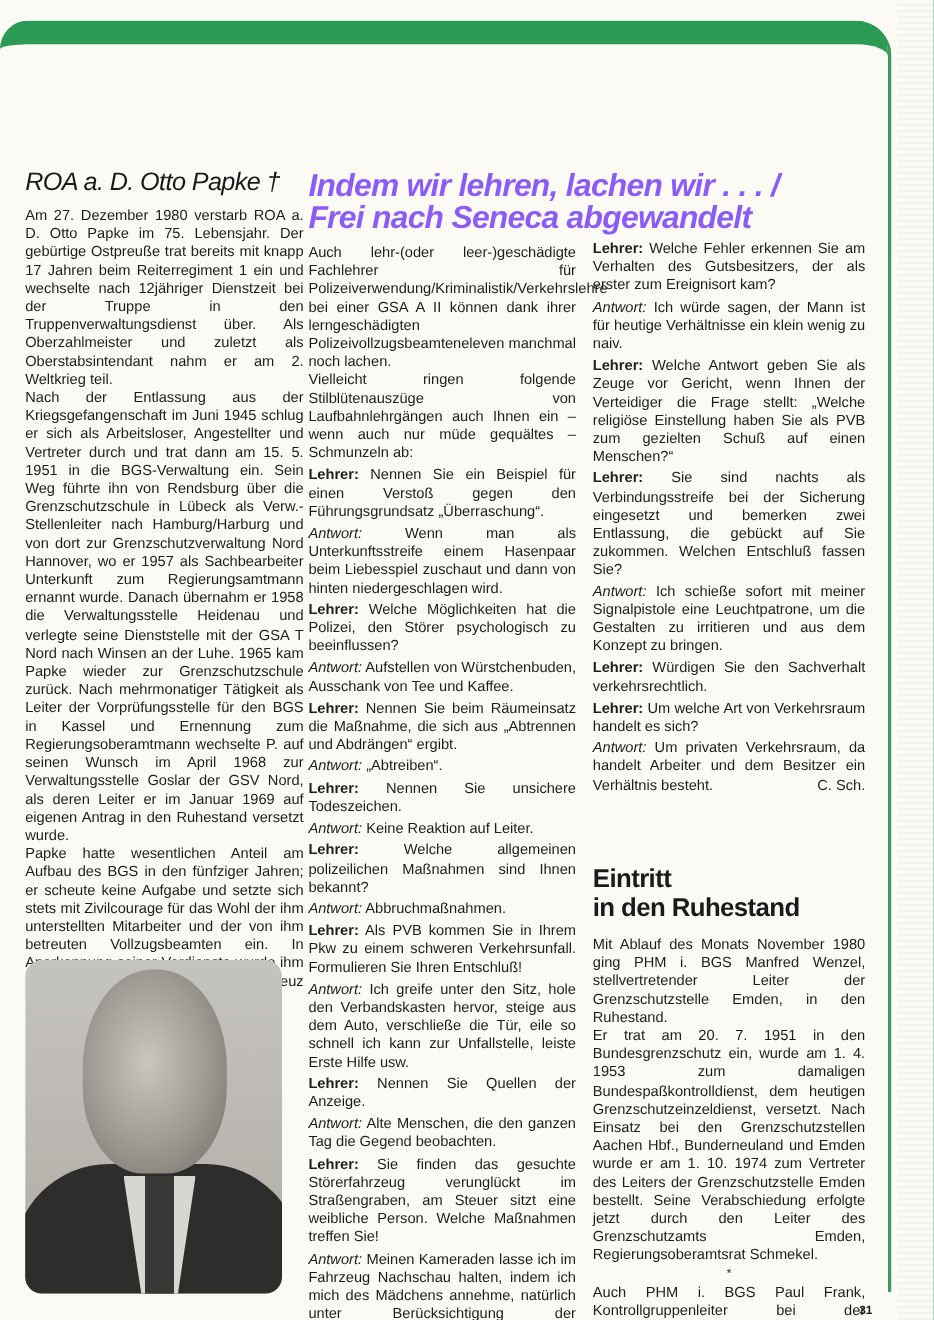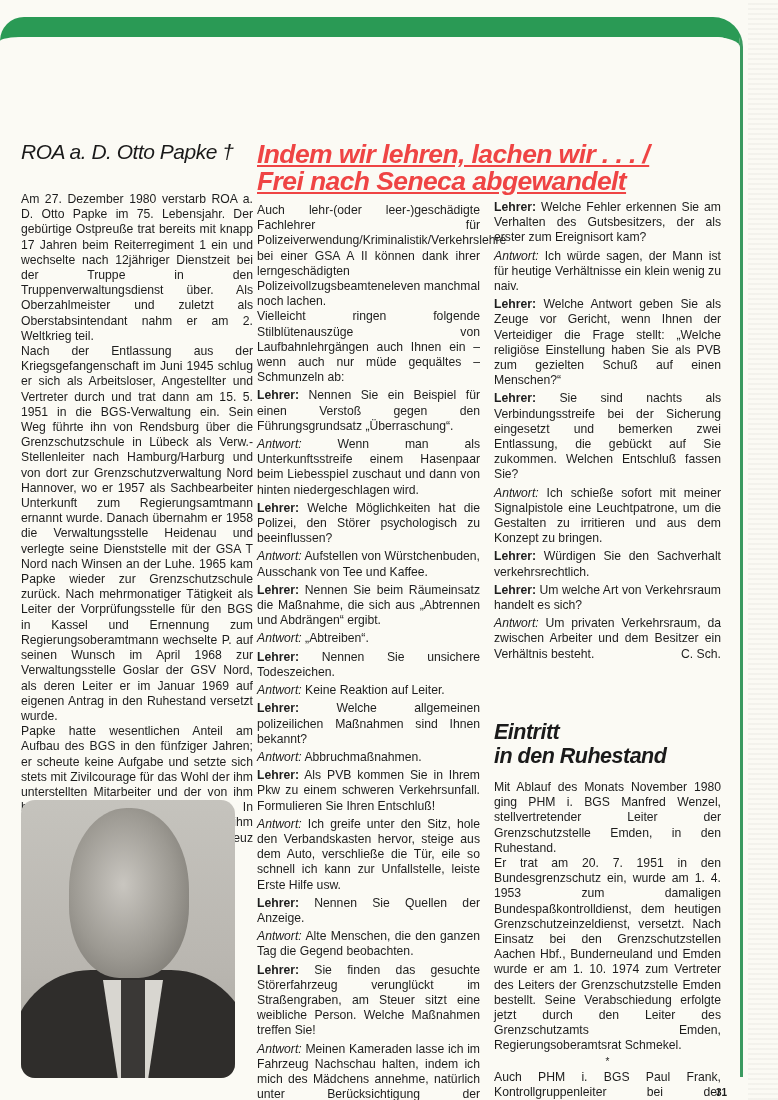--- a/index.html
+++ b/index.html
@@ -25,36 +25,36 @@
     width: 740px; height: 30px;
     background: #fbfaf4;
     border-top-left-radius: 22px;
     border-top-right-radius: 22px;
   }
   .edge-texture {
     position: absolute; right: 0; top: 0; width: 30px; height: 1100px;
     background: repeating-linear-gradient(0deg, rgba(0,0,0,0.03) 0 2px, transparent 2px 5px);
   }
   .col { position: absolute; font-size: 12.2px; line-height: 15.2px; text-align: justify; }
-  .col1 { left: 21px; top: 172px; width: 232px; margin-top: 20px; }
+  .col1 { left: 21px; top: 172px; width: 232px; }
   .col2 { left: 257px; top: 203px; width: 223px; }
   .col3 { left: 494px; top: 203px; width: 227px; }
   h1.h-obit {
     position: absolute; left: 21px; top: 140px;
     font-size: 21px; font-weight: normal; font-style: italic;
     letter-spacing: -0.5px; color: #1a1a1a;
   }
   h1.h-main {
     position: absolute; left: 257px; top: 141px; width: 440px;
     font-size: 26.5px; line-height: 27px; font-weight: bold; font-style: italic;
-    letter-spacing: -0.6px; color: #ef4444; text-decoration: underline;
+    letter-spacing: -0.6px; color: #8b5cf6;
   }
   h2.h-retire {
     position: absolute; left: 494px; top: 720px;
-    font-size: 21.5px; line-height: 24px; font-weight: bold; font-style: italic;
+    font-size: 21.5px; line-height: 24px; font-weight: bold; 
     letter-spacing: -0.5px; color: #1a1a1a;
   }
   p { margin: 0; }
   .qa { margin-top: 3px; }
   .qa b { font-weight: bold; }
   .qa i { font-style: italic; }
   .photo {
     position: absolute; left: 21px; top: 800px; width: 214px; height: 278px;
     border-radius: 14px; overflow: hidden;
     background: radial-gradient(ellipse 40% 35% at 50% 38%, #a9a69e 0%, #8a8780 60%, transparent 61%),
@@ -123,21 +123,21 @@
 
 <div class="col col3">
   <div id="qa3" style="margin-top:-6px">
       <p class="qa"><b>Lehrer:</b> <span>Welche Fehler erkennen Sie am Verhalten des Gutsbesitzers, der als erster zum Ereignisort kam?</span></p>
       <p class="qa"><i>Antwort:</i> <span>Ich würde sagen, der Mann ist für heutige Verhältnisse ein klein wenig zu naiv.</span></p>
       <p class="qa"><b>Lehrer:</b> <span>Welche Antwort geben Sie als Zeuge vor Gericht, wenn Ihnen der Verteidiger die Frage stellt: „Welche religiöse Einstellung haben Sie als PVB zum gezielten Schuß auf einen Menschen?“</span></p>
       <p class="qa"><b>Lehrer:</b> <span>Sie sind nachts als Verbindungsstreife bei der Sicherung eingesetzt und bemerken zwei Entlassung, die gebückt auf Sie zukommen. Welchen Entschluß fassen Sie?</span></p>
       <p class="qa"><i>Antwort:</i> <span>Ich schieße sofort mit meiner Signalpistole eine Leuchtpatrone, um die Gestalten zu irritieren und aus dem Konzept zu bringen.</span></p>
       <p class="qa"><b>Lehrer:</b> <span>Würdigen Sie den Sachverhalt verkehrsrechtlich.</span></p>
       <p class="qa"><b>Lehrer:</b> <span>Um welche Art von Verkehrsraum handelt es sich?</span></p>
-      <p class="qa"><i>Antwort:</i> <span>Um privaten Verkehrsraum, da zwischen Arbeiter und dem Besitzer ein Verhältnis besteht.</span> <span style="float: right;">C. Sch.</span></p>
+      <p class="qa"><i>Antwort:</i> <span>Um privaten Verkehrsraum, da handelt Arbeiter und dem Besitzer ein Verhältnis besteht.</span> <span style="float: right;">C. Sch.</span></p>
     </div>
 
   <div style="height:58px"></div>
 </div>
 
 <h2 class="h-retire">
   <span>Eintritt</span><br>
   <span>in den Ruhestand</span>
 </h2>
 <div class="col" style="left:494px; top:780px; width:227px;">

